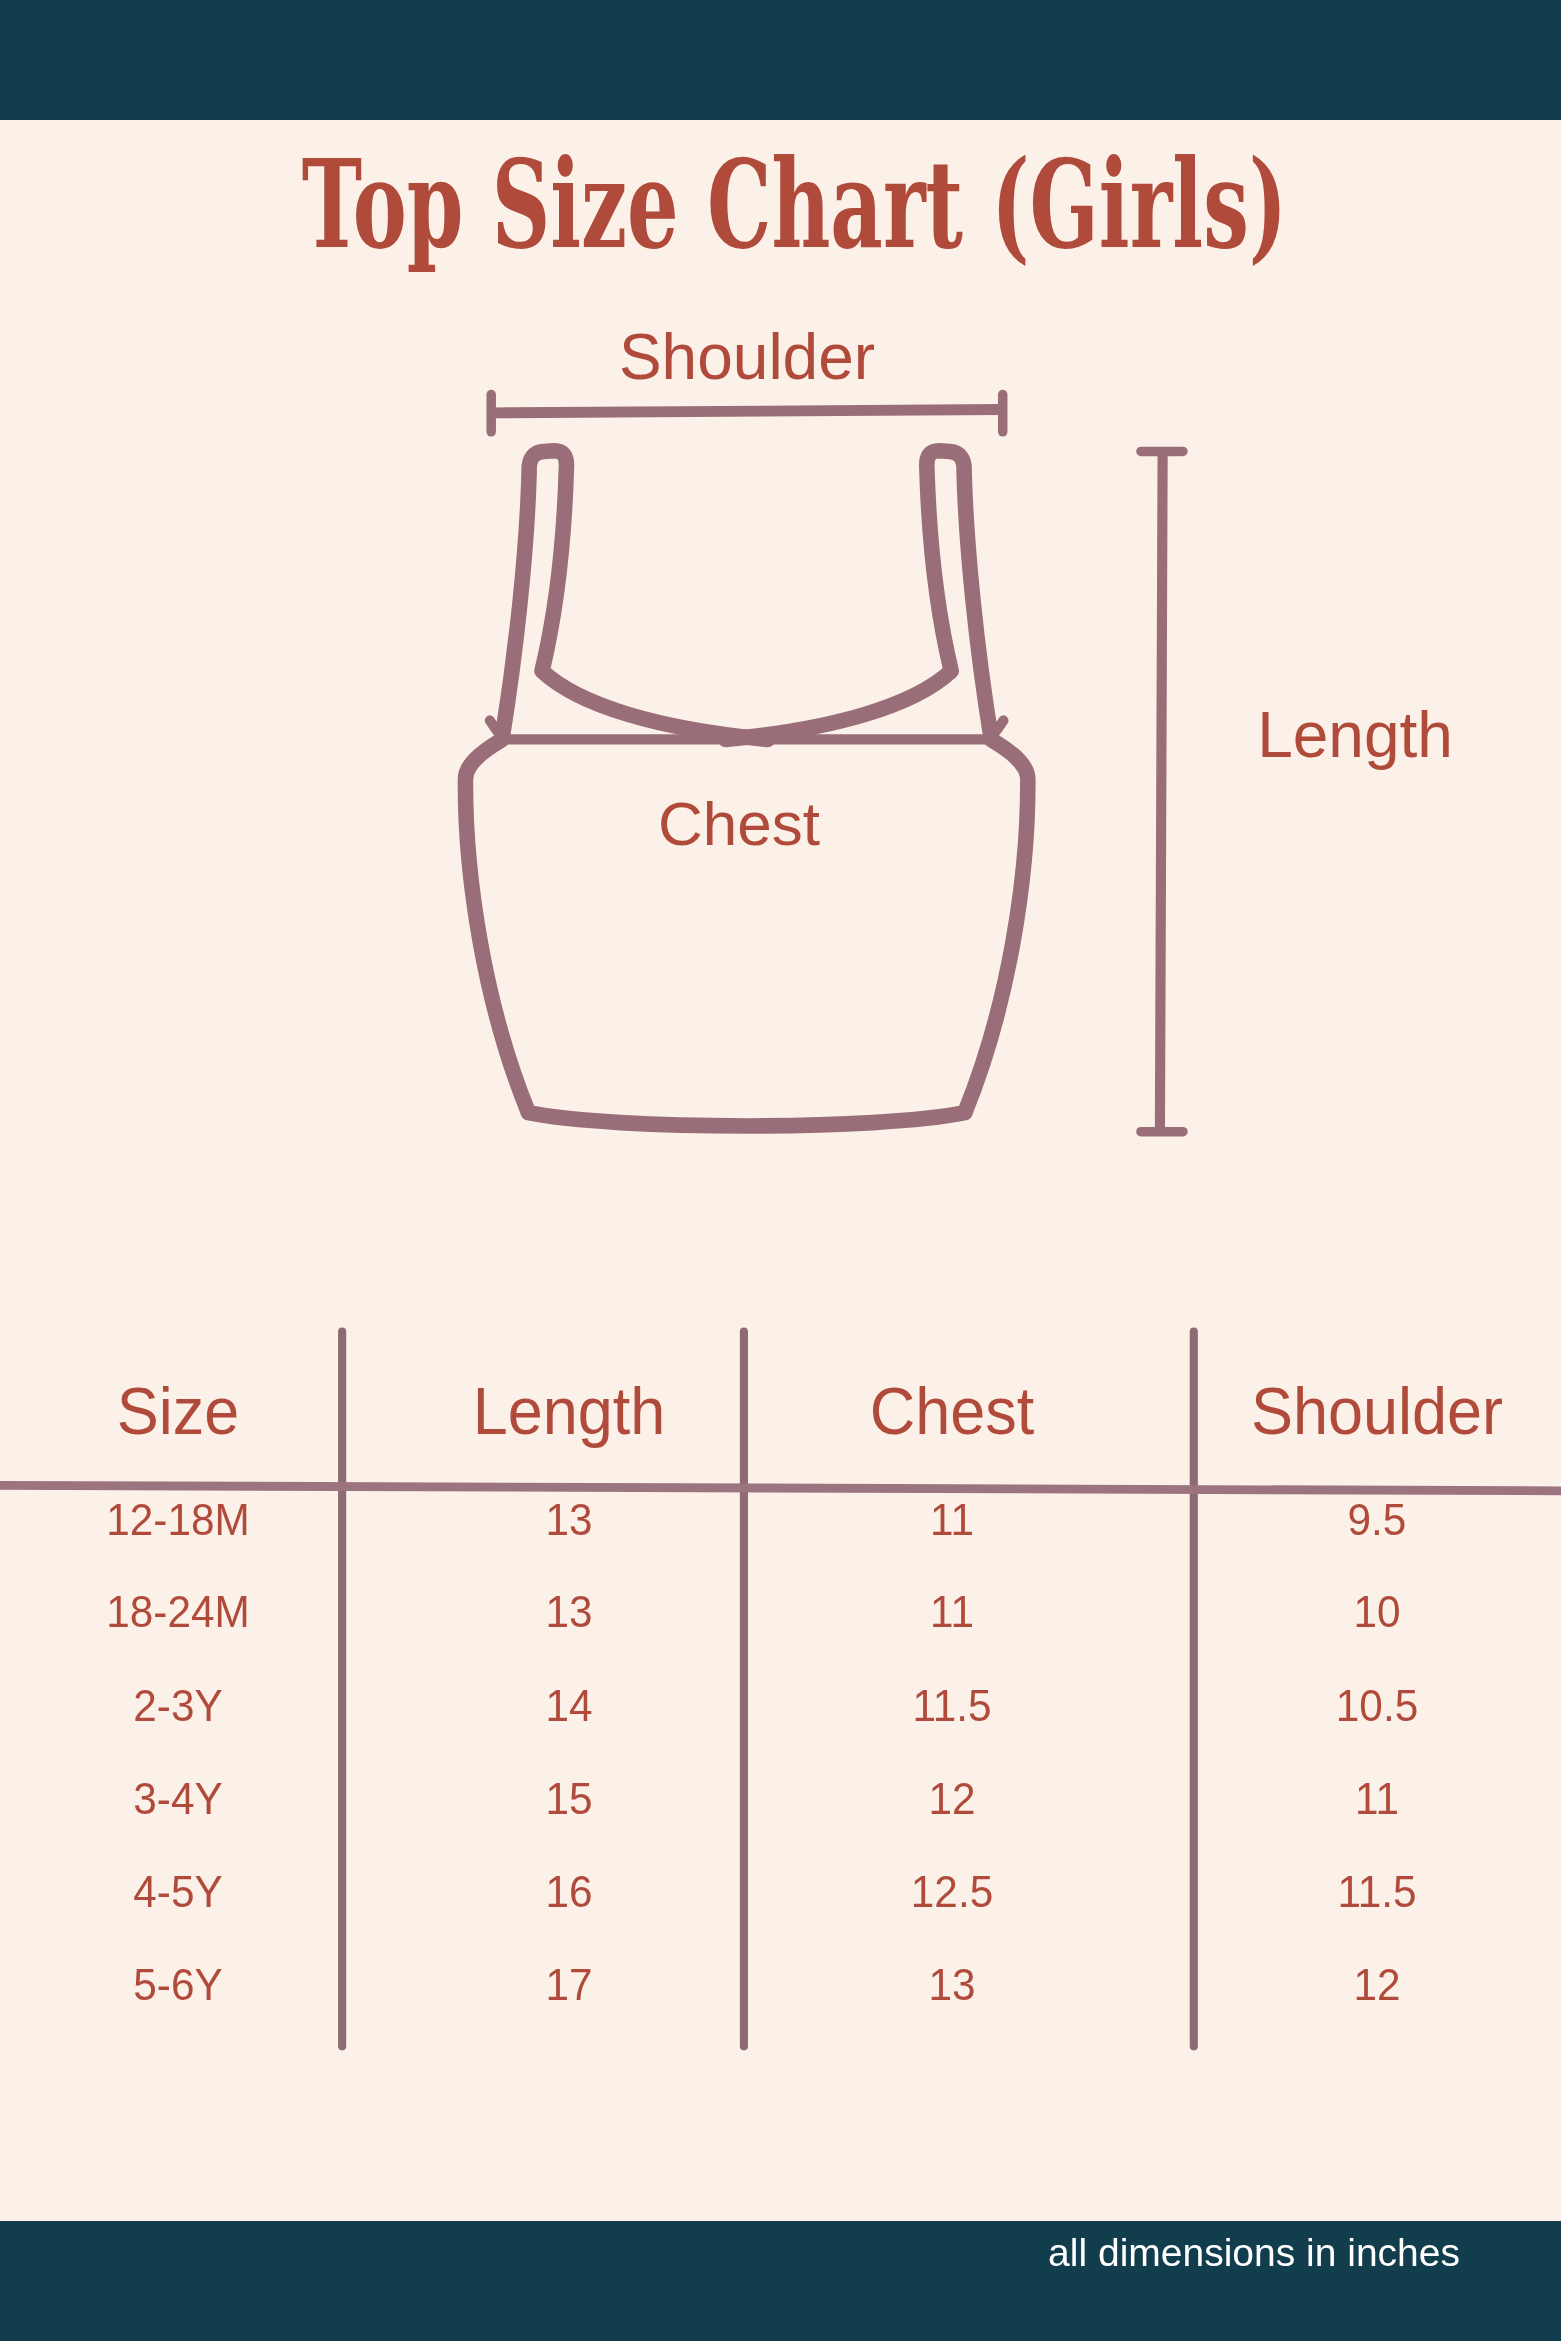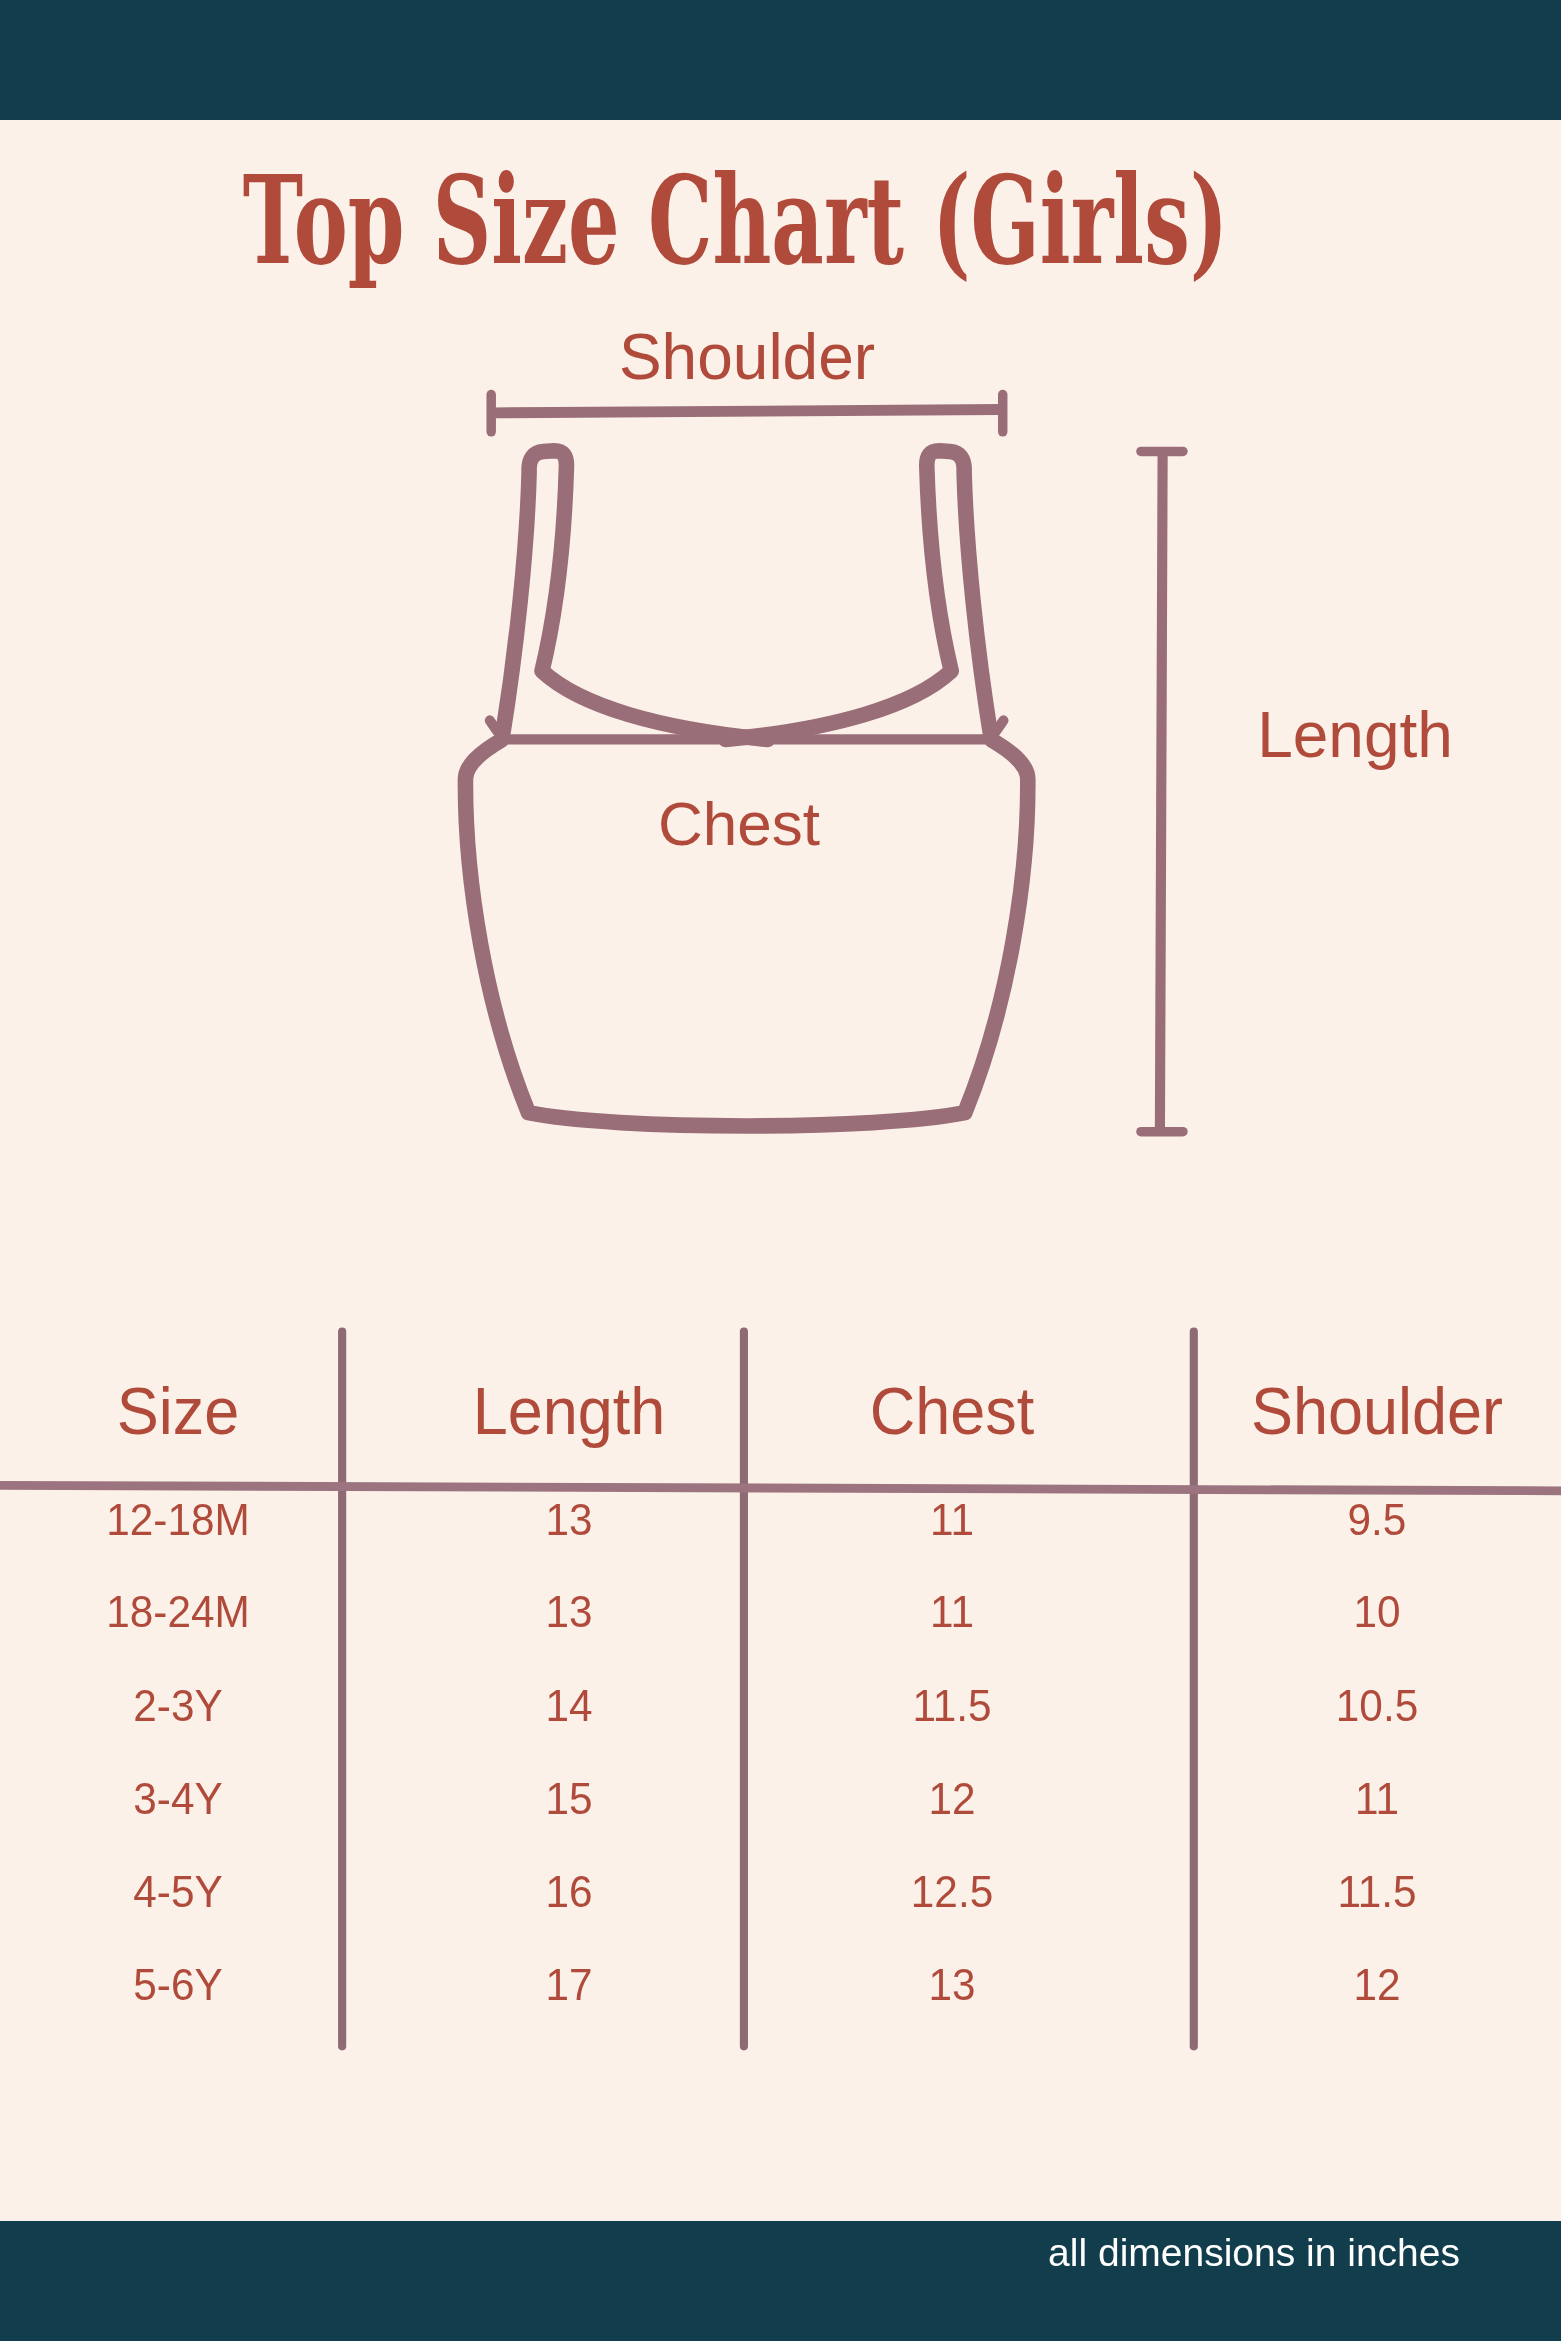--- a/index.html
+++ b/index.html
@@ -16,21 +16,21 @@
   body{
     position:relative;
     background:var(--cream);
     font-family:"Liberation Sans",sans-serif;
     overflow:hidden;
   }
   .bar{position:absolute;left:0;width:1561px;background:var(--teal);}
   .bar.top{top:0;height:120px;}
   .bar.bottom{top:2221px;height:121px;}
 
-  .title-wrap{position:absolute;top:160px;left:0;width:1530px;text-align:left;}
+  .title-wrap{position:absolute;top:144px;left:0;width:1530px;text-align:right;}
   .title-wrap .t{
     display:inline-block;
     font-family:"DejaVu Serif",serif;
     font-weight:bold;
     font-size:121px;
     line-height:121px;
     color:var(--red);
     transform:scaleX(.67);
     transform-origin:center;
     white-space:nowrap;

